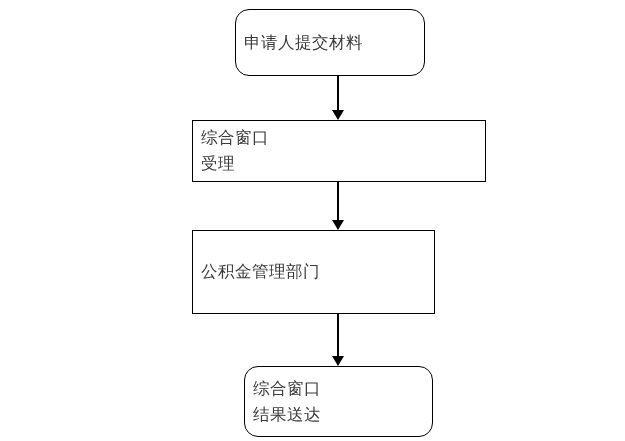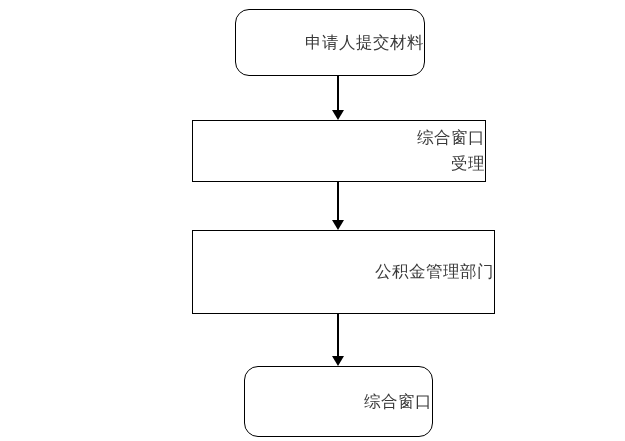--- a/index.html
+++ b/index.html
@@ -23,42 +23,43 @@
     height: 441px;
   }
 
   .node {
     position: absolute;
     box-sizing: border-box;
     border: 1px solid #000000;
     background: #ffffff;
     display: flex;
     flex-direction: column;
-    align-items: flex-end;
+    align-items: flex-start;
     justify-content: center;
     color: #3a3a3a;
     font-size: 16.5px;
     line-height: 1.55;
     letter-spacing: 0.5px;
     white-space: nowrap;
     text-rendering: optimizeLegibility;
+    padding-left: 8px;
   }
 
   .node.rounded {
     border-radius: 14px;
   }
 
   .node .line {
     display: block;
   }
 
   
   #node-submit      { left: 235px; top: 9px;   width: 190px; height: 67px; }
   #node-accept      { left: 192px; top: 120px; width: 294px; height: 62px; }
-  #node-query       { left: 192px; top: 230px; width: 303px; height: 84px; }
+  #node-query       { left: 192px; top: 230px; width: 243px; height: 84px; }
   #node-deliver     { left: 244px; top: 366px; width: 189px; height: 71px; }
 
   
   .connector {
     position: absolute;
     width: 14px;
   }
   .connector .shaft {
     position: absolute;
     left: 6px;
@@ -116,15 +117,16 @@
     <span class="line">公积金管理部门</span>
   </div>
 
   <div class="connector" id="conn-3">
     <div class="shaft"></div>
     <div class="head"></div>
   </div>
 
   <div class="node rounded" id="node-deliver">
     <span class="line">综合窗口</span>
+    <span class="line">结果送达</span>
   </div>
 
 </div>
 
 </body></html>

